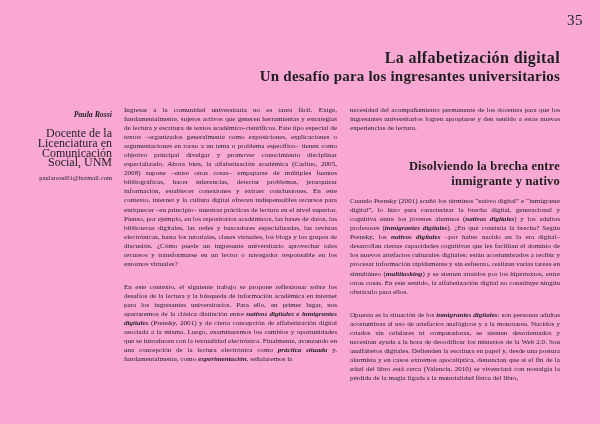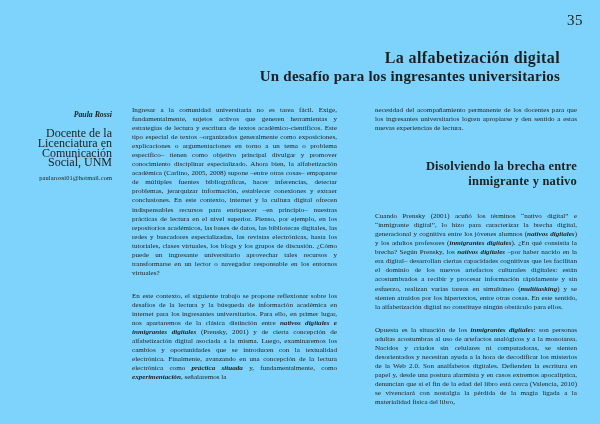--- a/index.html
+++ b/index.html
@@ -1,20 +1,20 @@
 <!DOCTYPE html>
 <html lang="es"><head>
 <meta charset="utf-8">
 <style>
   html, body { margin: 0; padding: 0; background: #e8e8e8; }
   .page {
     position: relative;
     width: 600px;
     height: 424px;
-    background: #7dd3fc;
+    background: #f9a8d4;
     font-family: "Liberation Serif", serif;
     color: #1e1e1e;
     overflow: hidden;
     margin: 0 auto;
   }
   .page-number {
     position: absolute;
     top: 12px;
     right: 17px;
     font-size: 15px;
@@ -65,29 +65,29 @@
     margin-top: 6px;
     letter-spacing: 0.1px;
   }
   .col {
     position: absolute;
     top: 106px;
     font-size: 7.1px;
     line-height: 9.05px;
     text-align: justify;
   }
-  .col p { margin: 0 0 14px 12px; }
+  .col p { margin: 0 0 14px 4px; }
   .col-left  { left: 120px; width: 217px; }
-  .col-right { left: 363px; width: 214px; }
+  .col-right { left: 346px; width: 214px; }
   .section-heading {
     font-size: 12.5px;
     font-weight: bold;
     line-height: 14.5px;
     text-align: right;
-    margin: 26px 0 24px 0;
+    margin: 26px 0 9px 0;
     letter-spacing: 0.2px;
   }
   em { font-style: italic; font-weight: bold; }
 </style>
 </head>
 <body>
 
 <div class="page">
 
   <div class="page-number">35</div>

